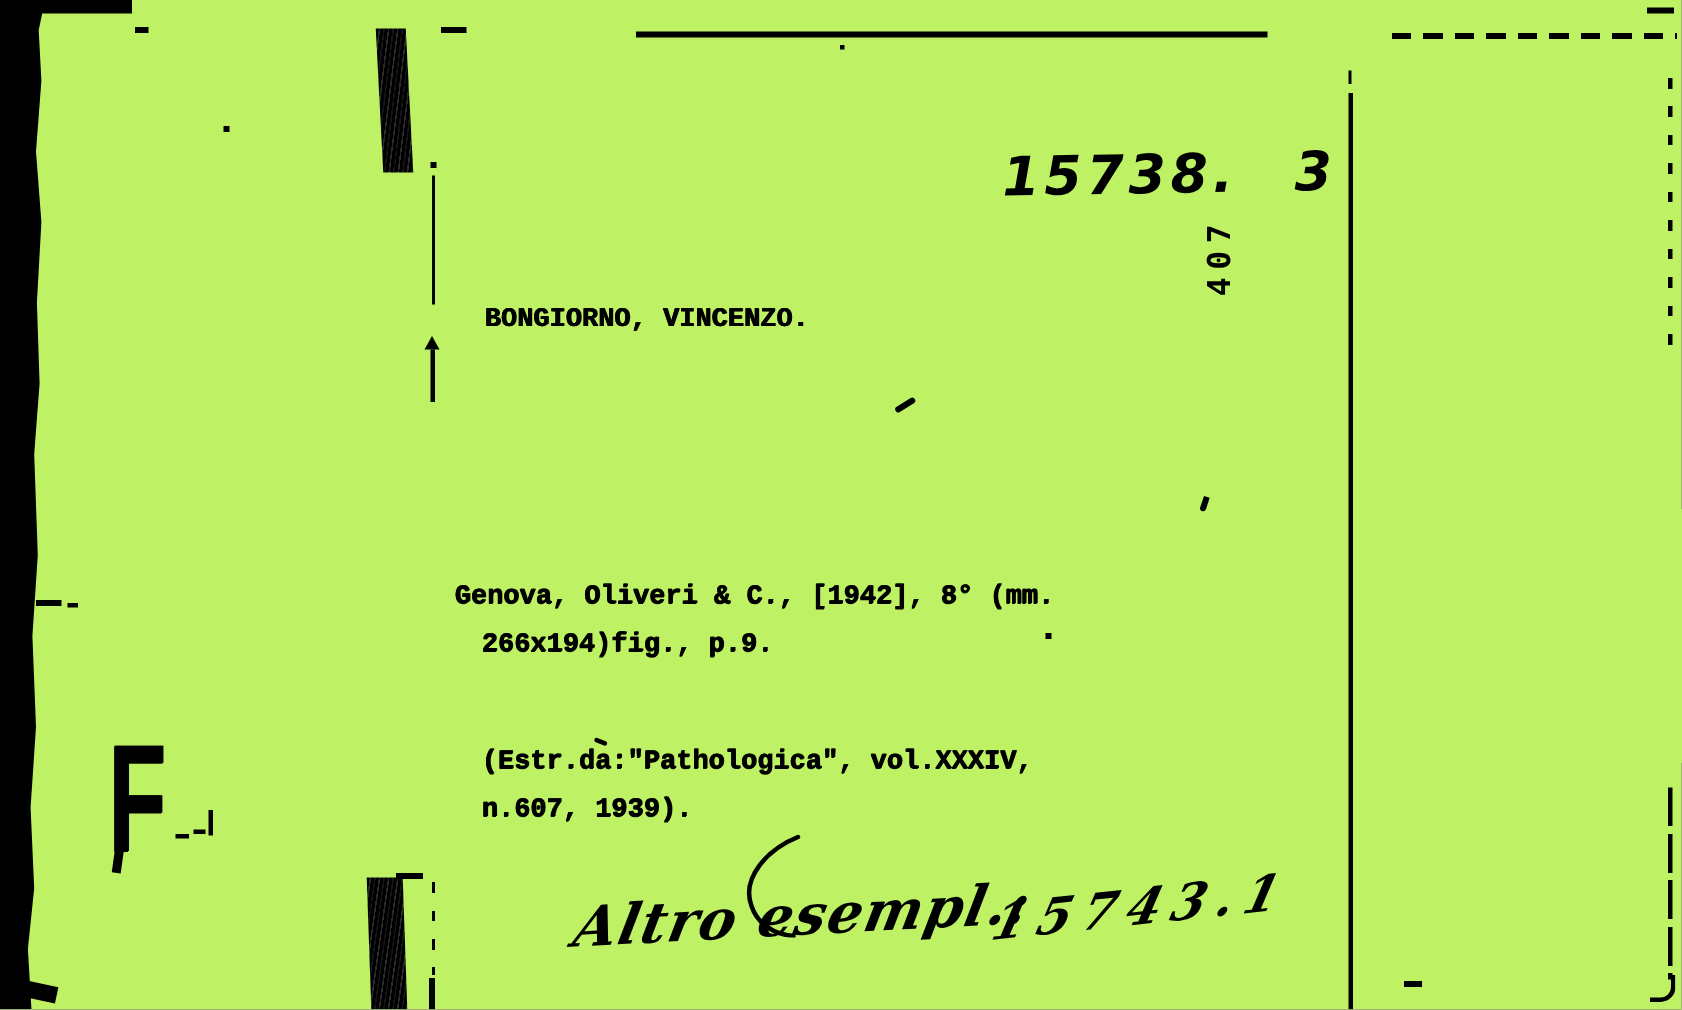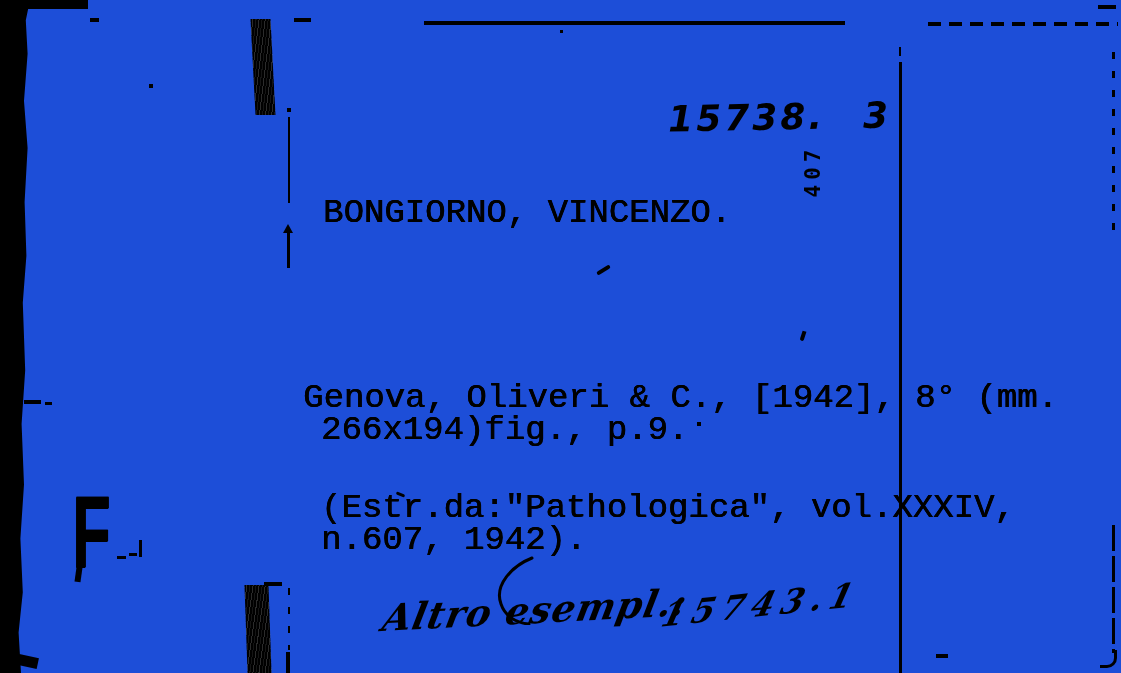--- a/index.html
+++ b/index.html
@@ -1,31 +1,31 @@
 <!DOCTYPE html>
 <html><head>
 <meta charset="utf-8">
 <style>
   html,body{margin:0;padding:0;background:#888;}
   #page{
     position:relative;
     width:1121px;height:673px;
-    background:#1d4ed8;
+    background:#bef264;
     overflow:hidden;
     font-family:"Liberation Mono", monospace;
   }
   .abs{position:absolute;}
   .ink{background:#000;}
   
   .tw{
     position:absolute;
     font-family:"Liberation Mono", monospace;
-    font-size:34px;
+    font-size:18px;
     line-height:26px;
-    font-weight:400;
+    font-weight:700;
     color:#000;
     white-space:pre;
     letter-spacing:0px;
     text-shadow:0.6px 0 0 #000, 0 0.4px 0 #000;
   }
   
   .hw{
     position:absolute;
     font-family:"DejaVu Serif", serif;
     font-style:italic;
@@ -134,21 +134,21 @@
 
   <div class="abs" style="left:782px;top:160px;width:60px;height:22px;transform:rotate(-90deg);font-family:'DejaVu Sans Mono',monospace;font-weight:700;font-size:21px;letter-spacing:5px;color:#000;text-align:center;">407</div>
 
   <div class="tw" style="left:323px;top:200px;">BONGIORNO, VINCENZO.</div>
 
 
   <div class="tw" style="left:303px;top:385px;">Genova, Oliveri &amp; C., [1942], 8° (mm.</div>
   <div class="tw" style="left:321px;top:417px;">266x194)fig., p.9.</div>
 
   <div class="tw" style="left:321px;top:495px;">(Estr.da:"Pathologica", vol.XXXIV,</div>
-  <div class="tw" style="left:321px;top:527px;">n.607, 1942).</div>
+  <div class="tw" style="left:321px;top:527px;">n.607, 1939).</div>
 
   <div class="stampF" style="left:72px;top:492px;">F</div>
   <div class="abs ink" style="left:76px;top:560px;width:6px;height:22px;transform:rotate(8deg);"></div>
   <div class="abs ink" style="left:117px;top:556px;width:9px;height:3px;"></div>
   <div class="abs ink" style="left:129px;top:553px;width:8px;height:3px;"></div>
   <div class="abs ink" style="left:139px;top:540px;width:3px;height:17px;"></div>
 
   <svg class="abs" style="left:480px;top:540px;" width="80" height="85" viewBox="0 0 80 85">
     <path d="M 52 18 C 32 26, 14 45, 21 64 C 25 76, 36 83, 49 84" fill="none" stroke="#000" stroke-width="3" stroke-linecap="round"></path>
   </svg>

